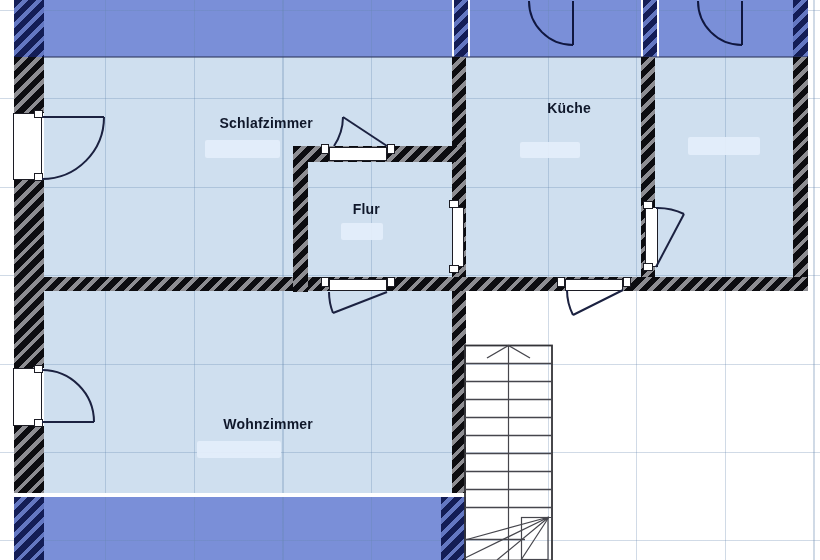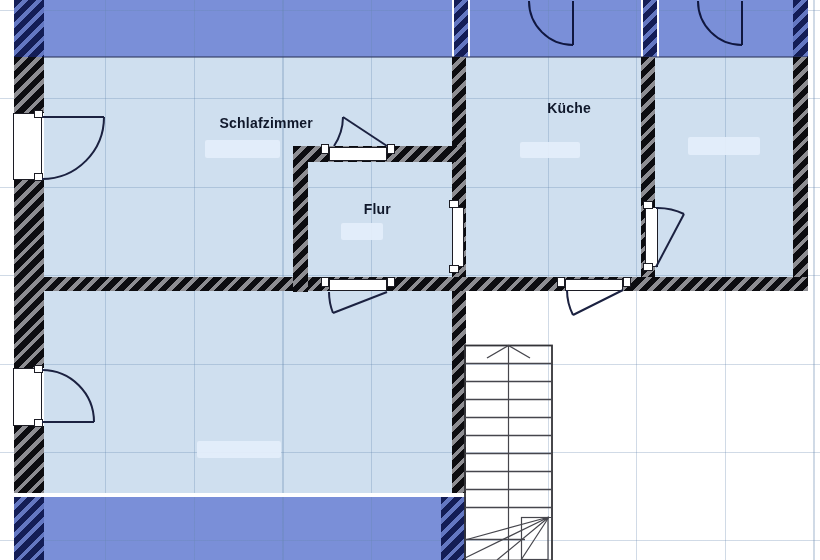--- a/index.html
+++ b/index.html
@@ -136,15 +136,16 @@
   </svg>
 
   <div class="abs ghost" style="left:205px;top:140px;width:75px;height:18px;"></div>
   <div class="abs ghost" style="left:520px;top:142px;width:60px;height:16px;"></div>
   <div class="abs ghost" style="left:688px;top:137px;width:72px;height:18px;"></div>
   <div class="abs ghost" style="left:341px;top:223px;width:42px;height:17px;"></div>
   <div class="abs ghost" style="left:197px;top:441px;width:84px;height:17px;"></div>
 
   <div class="abs room-label" style="left:183px;top:111px;width:130px;">Schlafzimmer</div>
   <div class="abs room-label" style="left:511px;top:96px;width:80px;">Küche</div>
-  <div class="abs room-label" style="left:331px;top:197px;width:60px;">Flur</div>
+  <div class="abs room-label" style="left:320px;top:197px;width:60px;">Flur</div>
+  <div class="abs room-label" style="left:183px;top:412px;width:130px;">Wohnzimmer</div>
 
 </div>
 
 </body></html>

